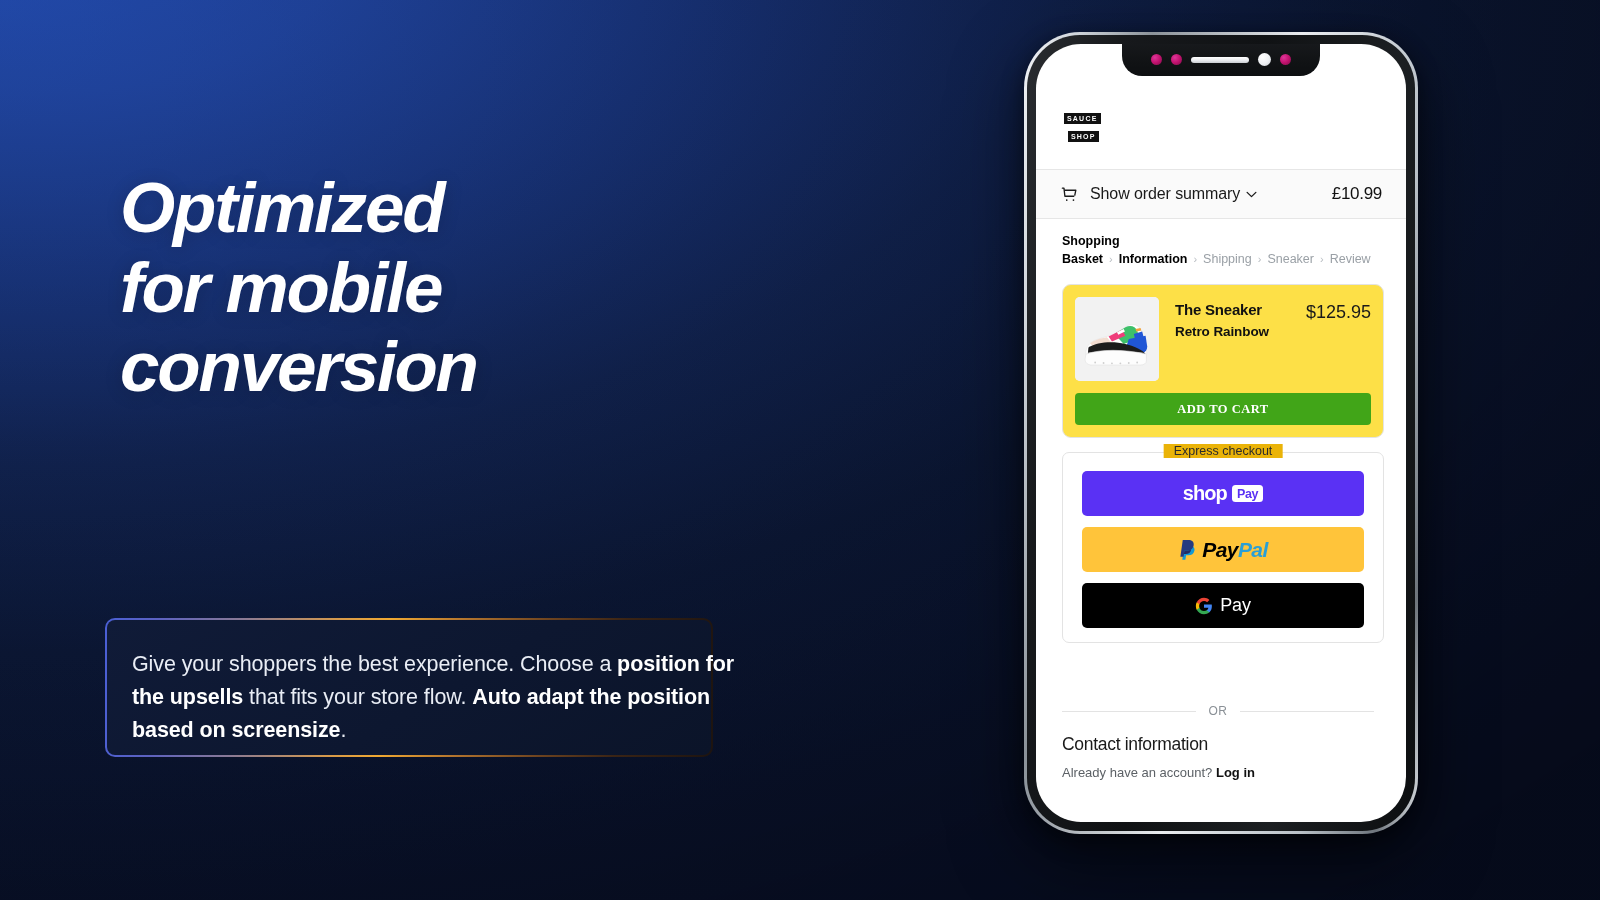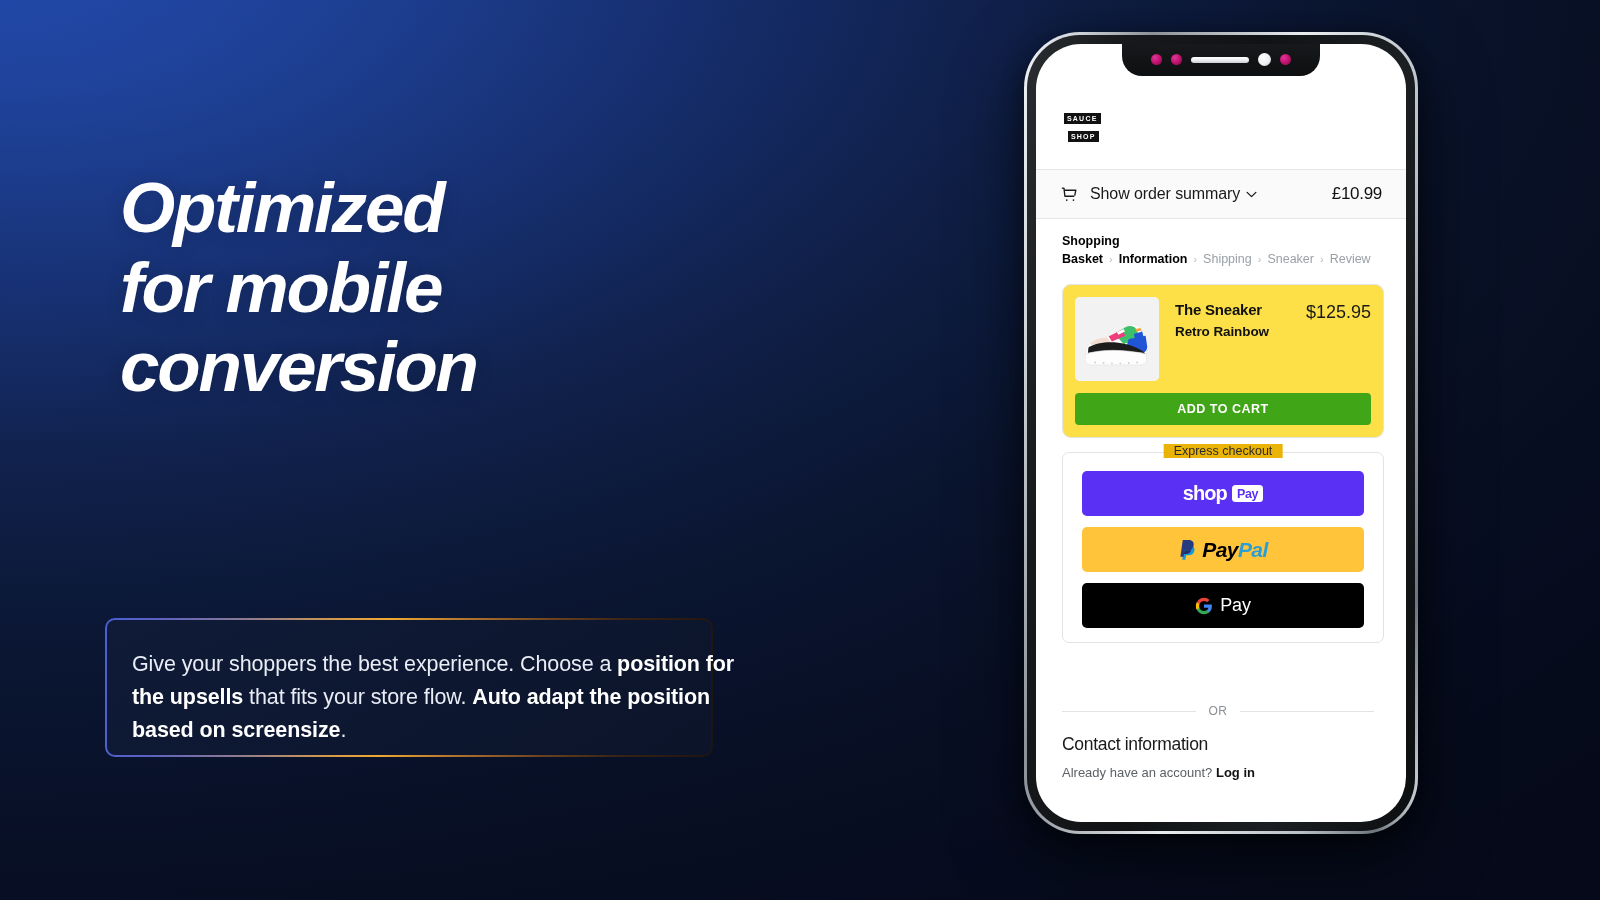--- a/index.html
+++ b/index.html
@@ -145,21 +145,21 @@
     background:#f2f2f2; flex:none; position:relative; overflow:hidden;
   }
   #prod-info { margin-left:16px; flex:1; padding-top:4px; }
   #prod-title { font-size:15px; font-weight:700; color:#111; letter-spacing:-.2px; }
   #prod-variant { font-size:13.5px; font-weight:700; color:#111; margin-top:6px; letter-spacing:-.1px; }
   #prod-price { font-size:18px; color:#1a1a1a; padding-top:5px; flex:none; }
   #add-to-cart {
     margin-top:12px; width:100%; height:32px;
     background:#41a518; border:none; border-radius:4px;
     color:#fff; font-size:12.5px; font-weight:700; letter-spacing:.5px;
-    font-family:Liberation Sans, sans-serif; cursor:pointer;
+    font-family:Liberation Serif, serif; cursor:pointer;
   }
 
   
   #express-card {
     position:absolute; left:26px; right:22px; top:408px;
     border:1px solid #e3e3e3; border-radius:7px;
     padding:18px 19px 14px;
   }
   #express-legend {
     position:absolute; top:-9px; left:50%; transform:translateX(-50%);

